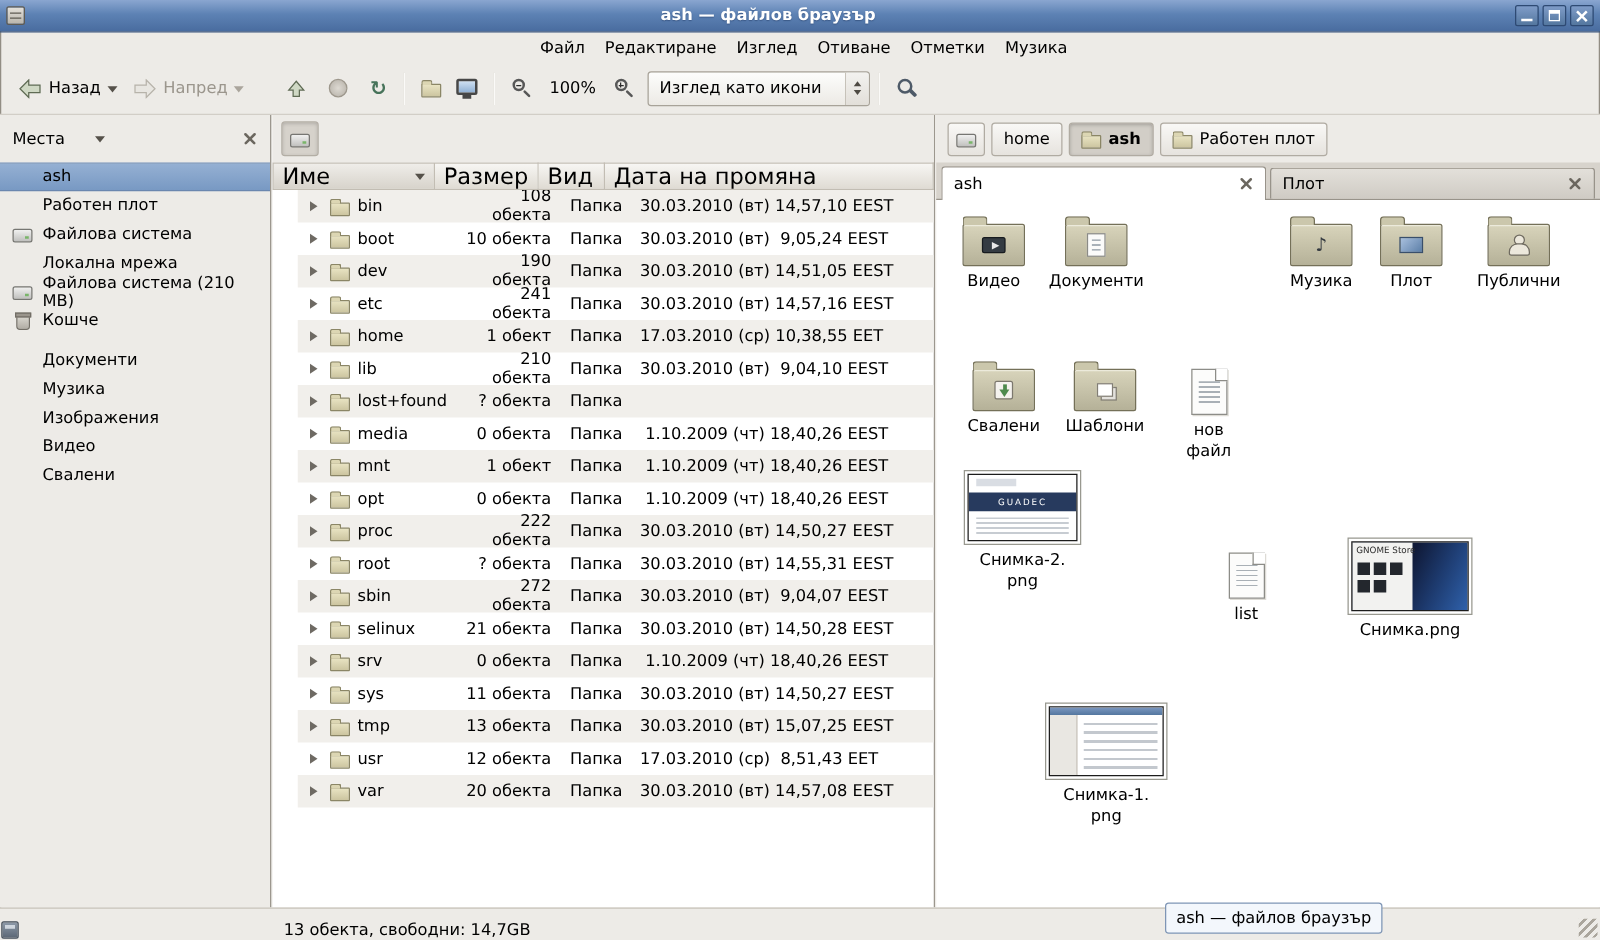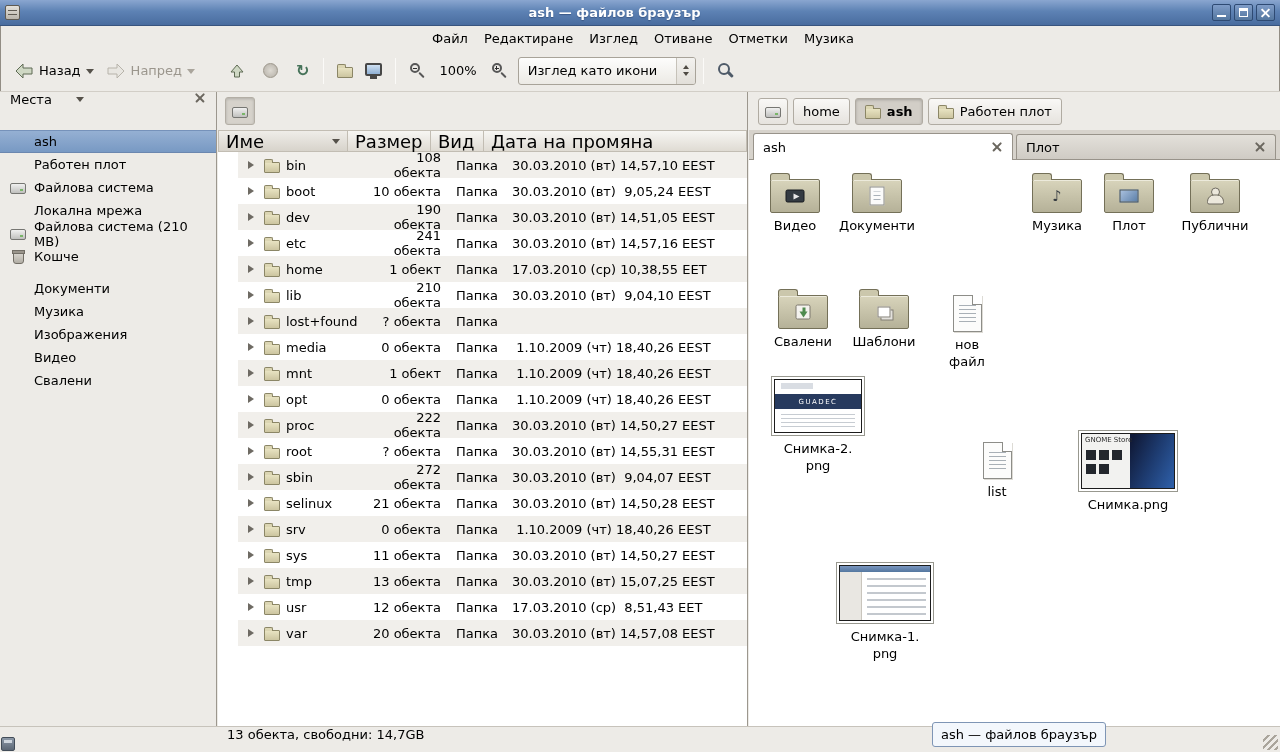--- a/index.html
+++ b/index.html
@@ -41,21 +41,21 @@
   .zoomlabel{padding:0 8px;}
   .combo{display:flex;align-items:center;height:28px;width:178px;border:1px solid #a8a399;border-radius:3px;background:linear-gradient(#fdfdfc,#eceae5);padding-left:9px;margin-left:4px;flex:none;}
   .combo .spin{margin-left:auto;height:100%;width:19px;border-left:1px solid #c6c2b9;display:flex;flex-direction:column;align-items:center;justify-content:center;gap:3px;background:linear-gradient(#f3f2ef,#e2dfd9);border-radius:0 2px 2px 0;}
   .tri-up{width:0;height:0;border:3.5px solid transparent;border-bottom:4.5px solid #4e4a43;}
   .tri-dn{width:0;height:0;border:3.5px solid transparent;border-top:4.5px solid #4e4a43;}
   .magi{width:12px;height:12px;border:2px solid #4e5a68;border-radius:50%;position:relative;margin:1px 4px 4px 1px;}
   .magi::after{content:'';position:absolute;width:7px;height:2.5px;background:#4e5a68;right:-6px;bottom:-2px;transform:rotate(45deg);border-radius:1px;}
 
   
   .sidebar{position:absolute;left:0;top:92px;width:217px;bottom:26px;background:#edebe7;border-right:1px solid #9c978e;}
-  .side-header{height:38px;display:flex;padding:0 10px;gap:24px;}
+  .side-header{height:38px;display:flex;align-items:center;padding:0 10px;gap:24px;}
   .xicon{position:relative;width:12px;height:12px;}
   .xicon::before,.xicon::after{content:'';position:absolute;left:0;right:0;top:5px;height:1.6px;background:#6b675f;border-radius:1px;}
   .xicon::before{transform:rotate(45deg);} .xicon::after{transform:rotate(-45deg);}
   .side-item{height:23px;display:flex;align-items:center;gap:7px;padding-left:9px;}
   .side-item.selected{background:linear-gradient(#95b0d3,#7899c3);border-top:1px solid #7692ba;border-bottom:1px solid #6b87af;}
   .side-sep{height:9px;}
   .si{width:18px;display:flex;justify-content:center;flex:none;}
   .sdrive{width:16px;height:11px;background:linear-gradient(#f0f0ef,#c0c0be);border:1px solid #767672;border-radius:2px;position:relative;margin-top:2px;}
   .sdrive::after{content:'';position:absolute;right:2px;bottom:2px;width:3px;height:2px;background:#79b569;}
   .strash{width:11px;height:12px;background:linear-gradient(#dbd8d1,#b1ada4);border:1px solid #726e66;border-radius:1px 1px 3px 3px;position:relative;margin-top:3px;}
@@ -121,21 +121,21 @@
   .t0{width:94px;height:56px;background:linear-gradient(115deg,#101a38 45%,#1d3a6e 70%,#2f61ab);}
   .t0 .lpanel{position:absolute;left:0;top:0;bottom:0;width:48px;background:#f2f2f0;}
   .t0 .store{position:absolute;left:3px;top:2px;font-size:7px;color:#2c2c2c;white-space:nowrap;z-index:1;}
   .t0 .sq{position:absolute;width:10px;height:10px;background:#23272d;}
   .t1{width:92px;height:56px;}
   .t1 .tb{position:absolute;left:0;right:0;top:0;height:6px;background:linear-gradient(#7b97c0,#54779f);}
   .t1 .sb{position:absolute;left:0;top:6px;bottom:0;width:22px;background:#e9e7e2;border-right:1px solid #c9c5bd;}
   .t1 .lines{position:absolute;left:27px;right:4px;top:12px;height:38px;background:repeating-linear-gradient(#c3c8ce 0 2px,transparent 2px 7px);}
 
   
-  .statusbar{position:absolute;left:0;right:0;bottom:0;height:26px;background:#edebe7;border-top:1px solid #c7c3bb;display:flex;align-items:flex-start;}
+  .statusbar{position:absolute;left:0;right:0;bottom:0;height:26px;background:#edebe7;border-top:1px solid #c7c3bb;display:flex;align-items:flex-end;}
   .status-text{margin-left:227px;}
   .grip{position:absolute;right:2px;bottom:2px;width:15px;height:15px;background:repeating-linear-gradient(135deg,transparent 0 3px,#aaa59c 3px 5px);}
   .tooltip{position:absolute;left:932px;top:722px;width:174px;height:25px;background:#f3f7fc;border:1px solid #7e95b5;border-radius:3px;display:flex;align-items:center;justify-content:center;z-index:5;}
   .corner-icon{position:absolute;left:1px;bottom:1px;width:14px;height:14px;background:linear-gradient(#8d99a8,#5c6775);border:1px solid #424c58;border-radius:2px;z-index:5;}
   .corner-icon::before{content:'';position:absolute;left:2px;right:2px;top:2px;height:3px;background:#cfd6de;}
 </style>
 </head>
 <body>
 
 <div class="screen">

